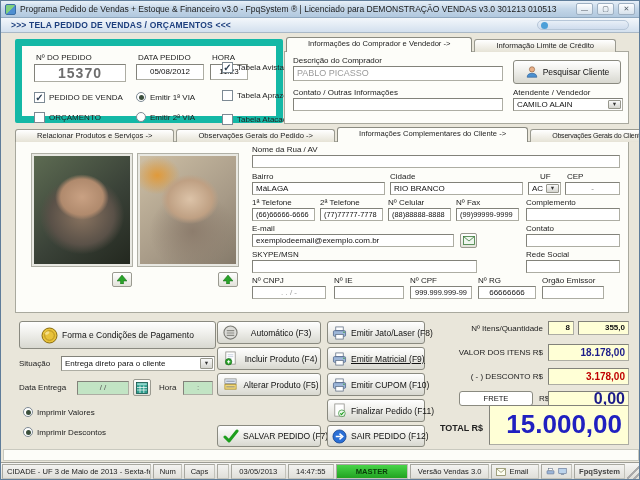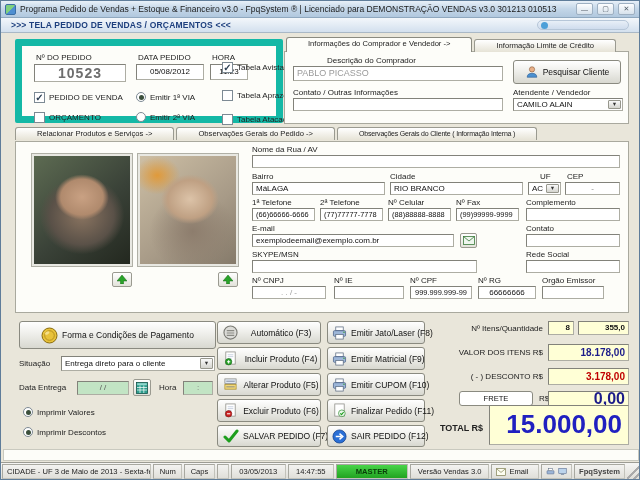--- a/index.html
+++ b/index.html
@@ -115,21 +115,21 @@
 
   <div class="toolbar">
     <span class="screen-title">&gt;&gt;&gt;   TELA PEDIDO DE VENDAS / ORÇAMENTOS   &lt;&lt;&lt;</span>
     <span class="tb-indicator">
         <i></i>
       </span>
   </div>
 
   <div class="groupbox" style="left:14px;top:38px;width:268px;height:84px;">
     <span class="lbl" style="left:14px;top:7px;">Nº DO PEDIDO</span>
-    <div class="field" style="left:12px;top:18px;width:92px;height:18px;font-size:14px;font-weight:bold;color:#6e6e6e;text-align:center;line-height:16px;letter-spacing:1px;">10523</div>
+    <div class="field" style="left:12px;top:18px;width:92px;height:18px;font-size:14px;font-weight:bold;color:#6e6e6e;text-align:center;line-height:16px;letter-spacing:1px;">15370</div>
     <span class="lbl" style="left:116px;top:7px;">DATA PEDIDO</span>
     <div class="field" style="left:114px;top:18px;width:68px;height:16px;text-align:center;line-height:14px;">05/08/2012</div>
     <span class="lbl" style="left:190px;top:7px;">HORA</span>
     <div class="field" style="left:188px;top:18px;width:38px;height:16px;text-align:center;line-height:14px;">11:23</div>
 
     <label class="chk" style="left:12px;top:46px;">
       <span class="box on"></span>
       <span class="txt">PEDIDO DE VENDA</span>
     </label>
     <label class="chk" style="left:12px;top:66px;">
@@ -156,40 +156,41 @@
       <span class="box"></span>
       <span class="txt">Tabela Atacado</span>
     </label>
   </div>
 
   <div class="tabrow" style="left:285px;top:36px;z-index:2;">
     <span class="tab active">Informações do Comprador e Vendedor -&gt;</span>
     <span class="tab">Informação Limite de Crédito</span>
   </div>
   <div class="panel" style="left:283px;top:50px;width:345px;height:73px;">
-    <span class="lbl" style="left:8px;top:4px;margin-left:34px;">Descrição do Comprador</span>
+    <span class="lbl" style="left:8px;top:4px;">Descrição do Comprador</span>
     <div class="field" style="left:8px;top:14px;width:210px;height:15px;color:#9a9a9a;font-size:9px;line-height:13px;">PABLO PICASSO</div>
     <div class="btn" style="left:228px;top:8px;width:108px;height:24px;">
       <svg class="ico" width="14" height="14" viewBox="0 0 16 16">
           <circle cx="8" cy="5" r="3" fill="#e8b088" stroke="#8a5a3a" stroke-width="0.7"></circle>
           <path d="M2.5 14 Q2.5 9.5 8 9.5 Q13.5 9.5 13.5 14 Z" fill="#4a90d0" stroke="#2a5a90" stroke-width="0.7"></path>
         </svg>
       <span>Pesquisar Cliente</span>
     </div>
     <span class="lbl" style="left:8px;top:36px;">Contato / Outras Informações</span>
     <div class="field" style="left:8px;top:46px;width:210px;"></div>
     <span class="lbl" style="left:228px;top:36px;">Atendente / Vendedor</span>
     <div class="field select" style="left:228px;top:46px;width:110px;font-size:8px;">
         <span>CAMILO ALAIN</span>
       </div>
   </div>
 
   <div class="tabrow" style="left:14px;top:126px;z-index:2;">
     <span class="tab">Relacionar Produtos e Serviços -&gt;</span>
     <span class="tab">Observações Gerais do Pedido -&gt;</span>
+    <span class="tab active">Informações Complementares do Cliente -&gt;</span>
     <span class="tab" style="font-size:7px;letter-spacing:-0.2px;">Observações Gerais do Cliente ( Informação Interna )</span>
   </div>
 
   <div class="panel" style="left:14px;top:140px;width:614px;height:172px;">
 
     <div class="photo photo1" style="left:16px;top:12px;width:100px;height:112px;"></div>
     <div class="photo photo2" style="left:122px;top:12px;width:100px;height:112px;"></div>
     <div class="mini-btn" style="left:96px;top:130px;">
       <svg width="10" height="9" viewBox="0 0 10 9">
           <path d="M5 0 L10 6 L6.5 6 L6.5 9 L3.5 9 L3.5 6 L0 6 Z" fill="#2aa32a" stroke="#156815" stroke-width="0.5"></path>
@@ -306,29 +307,20 @@
     <span style="flex:1;text-align:center;">Incluir Produto  (F4)</span>
   </div>
   <div class="btn" style="left:216px;top:372px;width:104px;height:23px;justify-content:flex-start;padding-left:5px;">
     <svg class="ico" width="15" height="15" viewBox="0 0 16 16">
         <rect x="2" y="2" width="12" height="5" fill="#dfe8f4" stroke="#8a8a84" stroke-width="0.8"></rect>
         <rect x="2" y="8" width="12" height="5" fill="#f2d87a" stroke="#a98f2f" stroke-width="0.8"></rect>
         <path d="M3.5 4.5 H12.5 M3.5 10.5 H12.5" stroke="#6a7488" stroke-width="0.8"></path>
       </svg>
     <span style="flex:1;text-align:center;">Alterar Produto  (F5)</span>
   </div>
-  <div class="btn" style="left:216px;top:398px;width:104px;height:23px;justify-content:flex-start;padding-left:5px;">
-    <svg class="ico" width="15" height="15" viewBox="0 0 16 16">
-        <rect x="3" y="1" width="10" height="13" fill="#fff" stroke="#8a8a84" stroke-width="0.8"></rect>
-        <path d="M5 4 H11 M5 6 H11 M5 8 H9" stroke="#b9c4d8" stroke-width="0.8"></path>
-        <circle cx="6" cy="11.5" r="3.4" fill="#cc2222" stroke="#701010" stroke-width="0.6"></circle>
-        <path d="M4.3 11.5 H7.7" stroke="#fff" stroke-width="1.1"></path>
-      </svg>
-    <span style="flex:1;text-align:center;">Excluir Produto  (F6)</span>
-  </div>
   <div class="btn" style="left:216px;top:424px;width:104px;height:22px;justify-content:flex-start;padding-left:5px;">
     <svg class="ico" width="16" height="14" viewBox="0 0 16 14">
         <path d="M2 8 L6 12 L14 2" fill="none" stroke="#1d9e1d" stroke-width="3" stroke-linecap="round" stroke-linejoin="round"></path>
       </svg>
     <span style="flex:1;text-align:center;">SALVAR PEDIDO (F7)</span>
   </div>
 
   <div class="btn" style="left:326px;top:320px;width:98px;height:23px;justify-content:flex-start;padding-left:4px;">
     <svg class="ico" width="15" height="14" viewBox="0 0 16 15">
         <rect x="4" y="1" width="8" height="4" fill="#fff" stroke="#5a6a80" stroke-width="0.8"></rect>
@@ -338,21 +330,21 @@
       </svg>
     <span style="flex:1;text-align:center;">Emitir Jato/Laser (F8)</span>
   </div>
   <div class="btn" style="left:326px;top:346px;width:98px;height:23px;justify-content:flex-start;padding-left:4px;">
     <svg class="ico" width="15" height="14" viewBox="0 0 16 15">
         <rect x="4" y="1" width="8" height="4" fill="#fff" stroke="#5a6a80" stroke-width="0.8"></rect>
         <rect x="1.5" y="5" width="13" height="6" rx="1" fill="#9db6d8" stroke="#4a6088" stroke-width="0.8"></rect>
         <rect x="4" y="9" width="8" height="5" fill="#fff" stroke="#5a6a80" stroke-width="0.8"></rect>
         <circle cx="12.8" cy="6.8" r="0.8" fill="#3a9a3a"></circle>
       </svg>
-    <span style="flex:1;text-align:center;">Emitir Matricial  (F9)</span>
+    <span style="flex:1;text-align:center;text-decoration:underline;">Emitir Matricial  (F9)</span>
   </div>
   <div class="btn" style="left:326px;top:372px;width:98px;height:23px;justify-content:flex-start;padding-left:4px;">
     <svg class="ico" width="15" height="14" viewBox="0 0 16 15">
         <rect x="4" y="1" width="8" height="4" fill="#fff" stroke="#5a6a80" stroke-width="0.8"></rect>
         <rect x="1.5" y="5" width="13" height="6" rx="1" fill="#9db6d8" stroke="#4a6088" stroke-width="0.8"></rect>
         <rect x="4" y="9" width="8" height="5" fill="#fff" stroke="#5a6a80" stroke-width="0.8"></rect>
         <circle cx="12.8" cy="6.8" r="0.8" fill="#3a9a3a"></circle>
       </svg>
     <span style="flex:1;text-align:center;">Emitir CUPOM   (F10)</span>
   </div>

